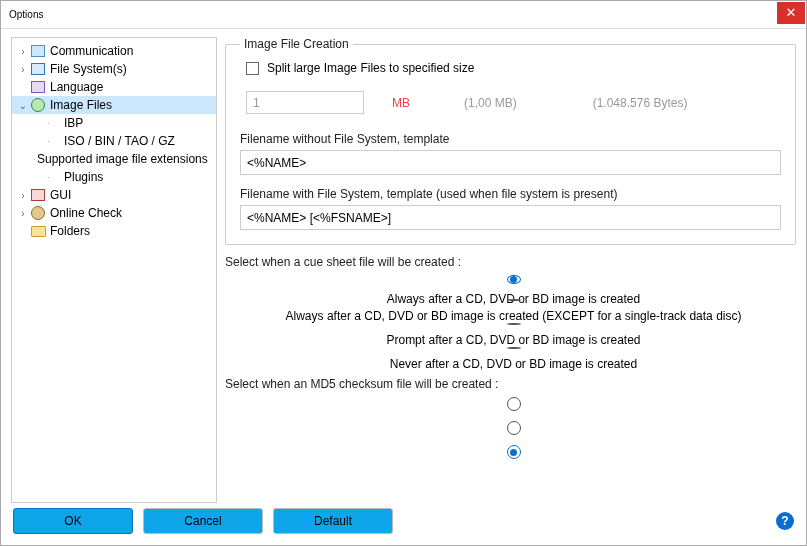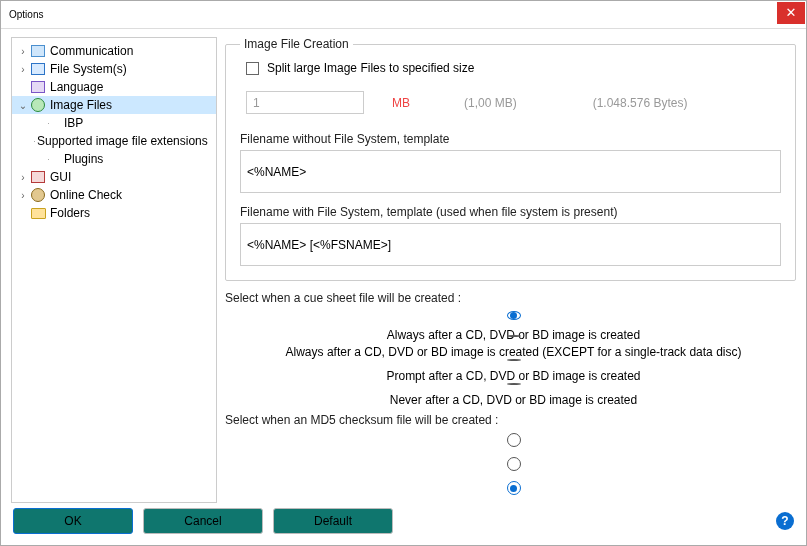--- a/index.html
+++ b/index.html
@@ -96,21 +96,21 @@
   background: #fff;
   padding: 0 6px;
   font: inherit;
   color: #999;
 }
 .unit { color: #ef4444; }
 .hint { color: #999; }
 .tmpl-label { margin: 6px 0 4px 0; color: #222; }
 .tmpl-input {
   width: 100%;
-  height: 43px;
+  height: 25px;
   border: 1px solid #ccc;
   padding: 0 6px;
   font: inherit;
 }
 .section-label {
   color: #222;
   margin: 4px 0 6px 0;
 }
 .radio-row {
   display: flex; align-items: center;
@@ -137,21 +137,21 @@
 .bottom-bar {
   height: 42px;
   display: flex;
   align-items: center;
   padding: 0 12px 6px 12px;
   gap: 10px;
 }
 .btn {
   width: 120px; height: 26px;
   border: 1px solid #bbb;
-  background: #0f766e;
+  background: #0ea5e9;
   border-radius: 3px;
   font: inherit;
   cursor: pointer;
 }
 .ok-btn { border-color: #0a6ed1; }
 .spacer { flex: 1; }
 .help-icon {
   width: 18px; height: 18px;
   border-radius: 50%;
   background: #0a6ed1;
@@ -212,20 +212,25 @@
           <span class="icon">
             <span class="ic-sq ic-img"></span>
           </span>
           <span class="label">Image Files</span>
         </div>
         <div class="tree-row" style="padding-left: 22px;">
           <span class="expander"></span>
           <span style="width: 14px; display: inline-block; border-left: 1px dotted rgb(170, 170, 170); height: 1px; margin-right: 2px;"></span>
           <span class="label">IBP</span>
         </div>
+        <div class="tree-row" style="padding-left: 22px;">
+          <span class="expander"></span>
+          <span style="width: 14px; display: inline-block; border-left: 1px dotted rgb(170, 170, 170); height: 1px; margin-right: 2px;"></span>
+          <span class="label">ISO / BIN / TAO / GZ</span>
+        </div>
         <div class="tree-row" style="padding-left: 22px; text-align: center;">
           <span class="expander"></span>
           <span style="width: 14px; display: inline-block; border-left: 1px dotted rgb(170, 170, 170); height: 1px; margin-right: 2px;"></span>
           <span class="label">Supported image file extensions</span>
         </div>
         <div class="tree-row" style="padding-left: 22px;">
           <span class="expander"></span>
           <span style="width: 14px; display: inline-block; border-left: 1px dotted rgb(170, 170, 170); height: 1px; margin-right: 2px;"></span>
           <span class="label">Plugins</span>
         </div>

